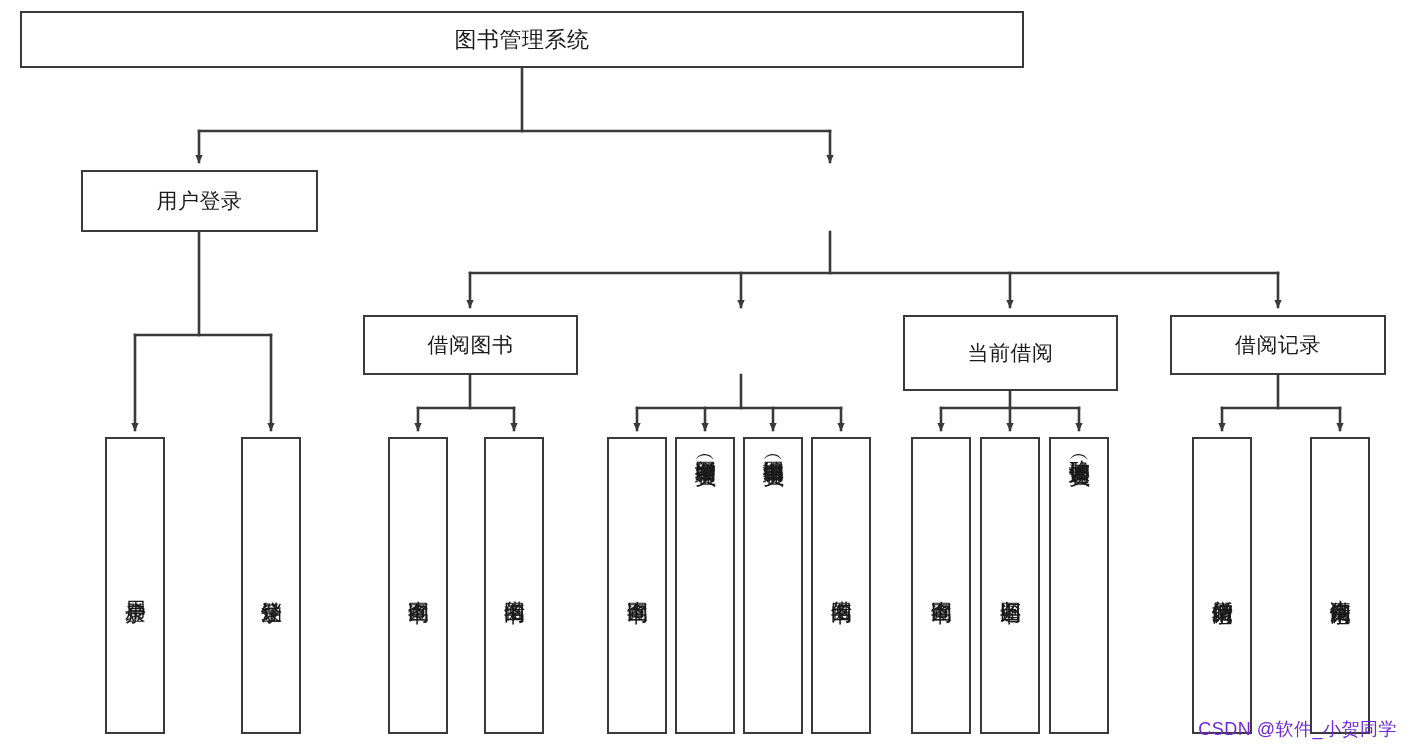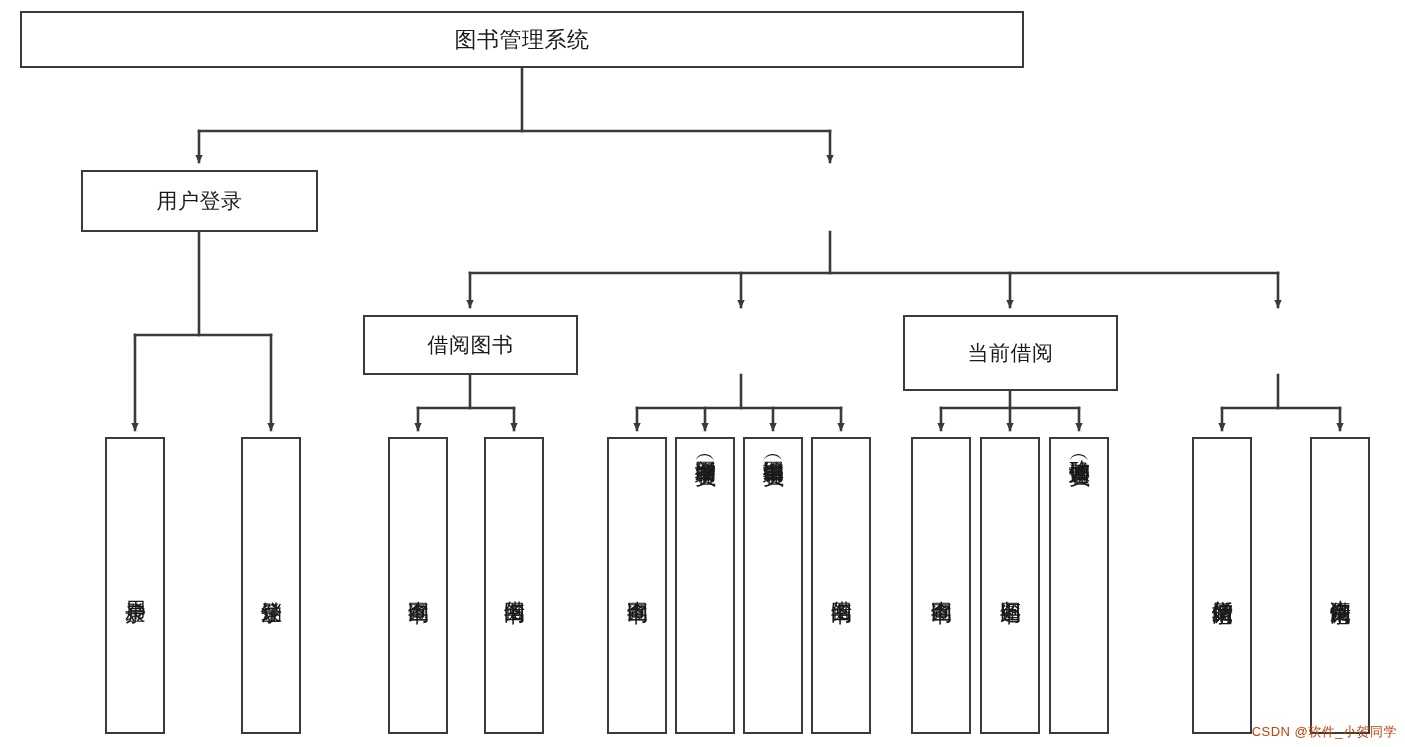--- a/index.html
+++ b/index.html
@@ -64,22 +64,22 @@
   }
   
   .node-leaf.centered {
     align-items: center;
     padding-top: 0;
   }
   .watermark {
     position: absolute;
     right: 8px;
     bottom: 6px;
-    font-size: 13px;
-    color: #c2410c;
+    font-size: 18px;
+    color: #6d28d9;
     white-space: nowrap;
     letter-spacing: 0.5px;
   }
 </style>
 </head>
 <body>
 
 <div id="canvas">
 
   <svg id="connectors" viewBox="0 0 1405 747" xmlns="http://www.w3.org/2000/svg">
@@ -139,20 +139,23 @@
   <div class="node node-l2" style="left:81px; top:170px; width:237px; height:62px;">
     <span class="label">用户登录</span>
   </div>
 
   <div class="node node-l3" style="left:363px; top:315px; width:215px; height:60px;">
     <span class="label">借阅图书</span>
   </div>
   <div class="node node-l3" style="left:903px; top:315px; width:215px; height:76px;">
     <span class="label">当前借阅</span>
   </div>
+  <div class="node node-l3" style="left:1170px; top:315px; width:216px; height:60px;">
+    <span class="label">借阅记录</span>
+  </div>
 
   <div class="node node-leaf centered" style="left:105px; top:437px; width:60px; height:297px;">
     <span class="label">用户登录</span>
   </div>
   <div class="node node-leaf centered" style="left:241px; top:437px; width:60px; height:297px;">
     <span class="label">注销登录</span>
   </div>
 
   <div class="node node-leaf centered" style="left:388px; top:437px; width:60px; height:297px;">
     <span class="label">查询图书</span>

